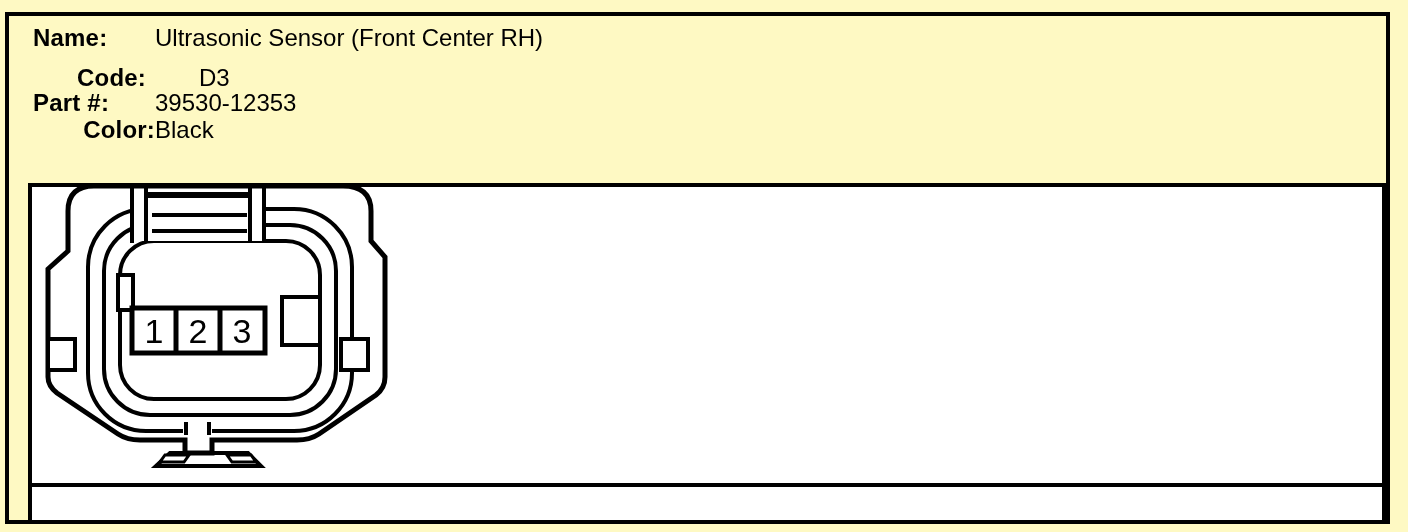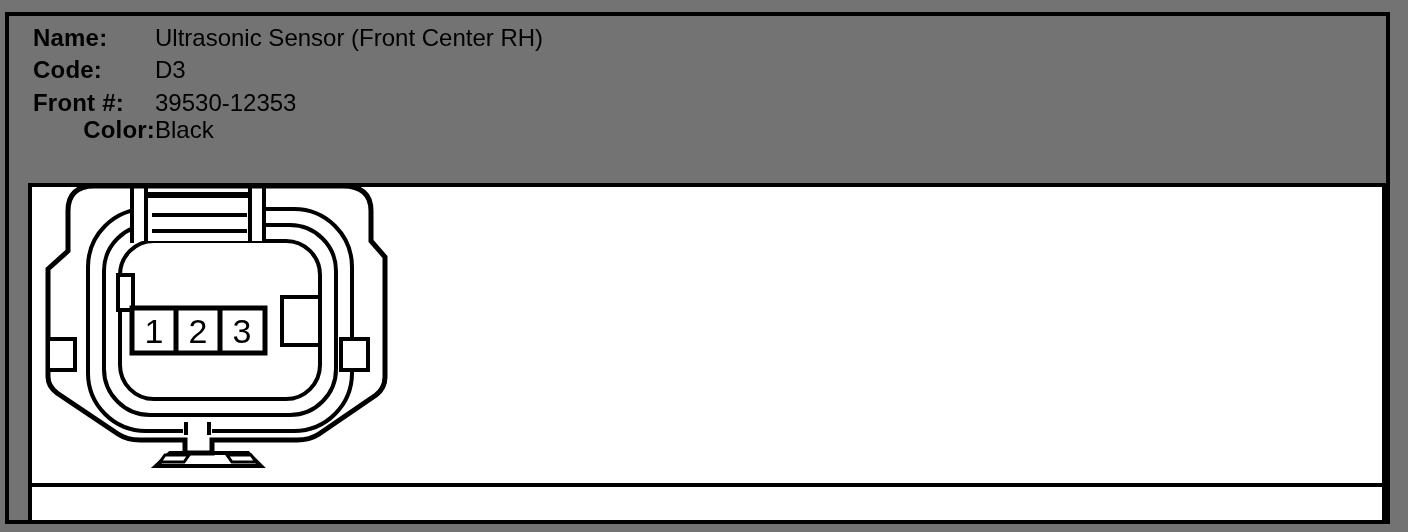--- a/index.html
+++ b/index.html
@@ -1,31 +1,31 @@
 <!DOCTYPE html>
 <html><head>
 <meta charset="utf-8">
 <style>
   * { box-sizing: border-box; margin: 0; padding: 0; }
   html, body { width: 1408px; height: 532px; background: #ffffff; overflow: hidden; }
   body { font-family: "Liberation Sans", sans-serif; color: #000000; }
 
-  .page { position: relative; width: 1408px; height: 532px; background: #737373; }
+  .page { position: relative; width: 1408px; height: 532px; background: #fef9c3; }
 
   .page-border {
     position: absolute; left: 5px; top: 12px; width: 1385px; height: 512px;
     border: 4px solid #000000;
   }
 
   .info-block { position: absolute; left: 33px; top: 22px; }
   .info-row { position: absolute; left: 0; white-space: nowrap; line-height: 32px; font-size: 24px; }
   .info-row .label { display: inline-block; width: 122px; font-weight: bold; letter-spacing: 0.2px; }
   .info-row .value { display: inline-block; }
   .row-0 { top: 0px; }
-  .row-1 { top: 32px; }
+  .row-1 { top: 40px; margin-left: 44px; }
   .row-2 { top: 65px; }
   .row-3 { top: 92px; text-align: right; }
 
   .inner-box {
     position: absolute; left: 28px; top: 183px; width: 1358px; height: 304px;
     border: 4px solid #000000; background: #ffffff;
   }
 
   .bottom-strip {
     position: absolute; left: 28px; top: 483px; width: 1358px; height: 41px;
@@ -49,21 +49,21 @@
   <div class="page-border"></div>
 
   <div class="info-block">
     <div class="info-row row-0">
       <span class="label">Name:</span><span class="value">Ultrasonic Sensor (Front Center RH)</span>
     </div>
     <div class="info-row row-1">
       <span class="label">Code:</span><span class="value">D3</span>
     </div>
     <div class="info-row row-2">
-      <span class="label">Front #:</span><span class="value">39530-12353</span>
+      <span class="label">Part #:</span><span class="value">39530-12353</span>
     </div>
     <div class="info-row row-3">
       <span class="label">Color:</span><span class="value">Black</span>
     </div>
   </div>
 
   <div class="inner-box"></div>
   <div class="bottom-strip"></div>
 
   <svg class="connector-svg" viewBox="0 0 370 300" xmlns="http://www.w3.org/2000/svg">

